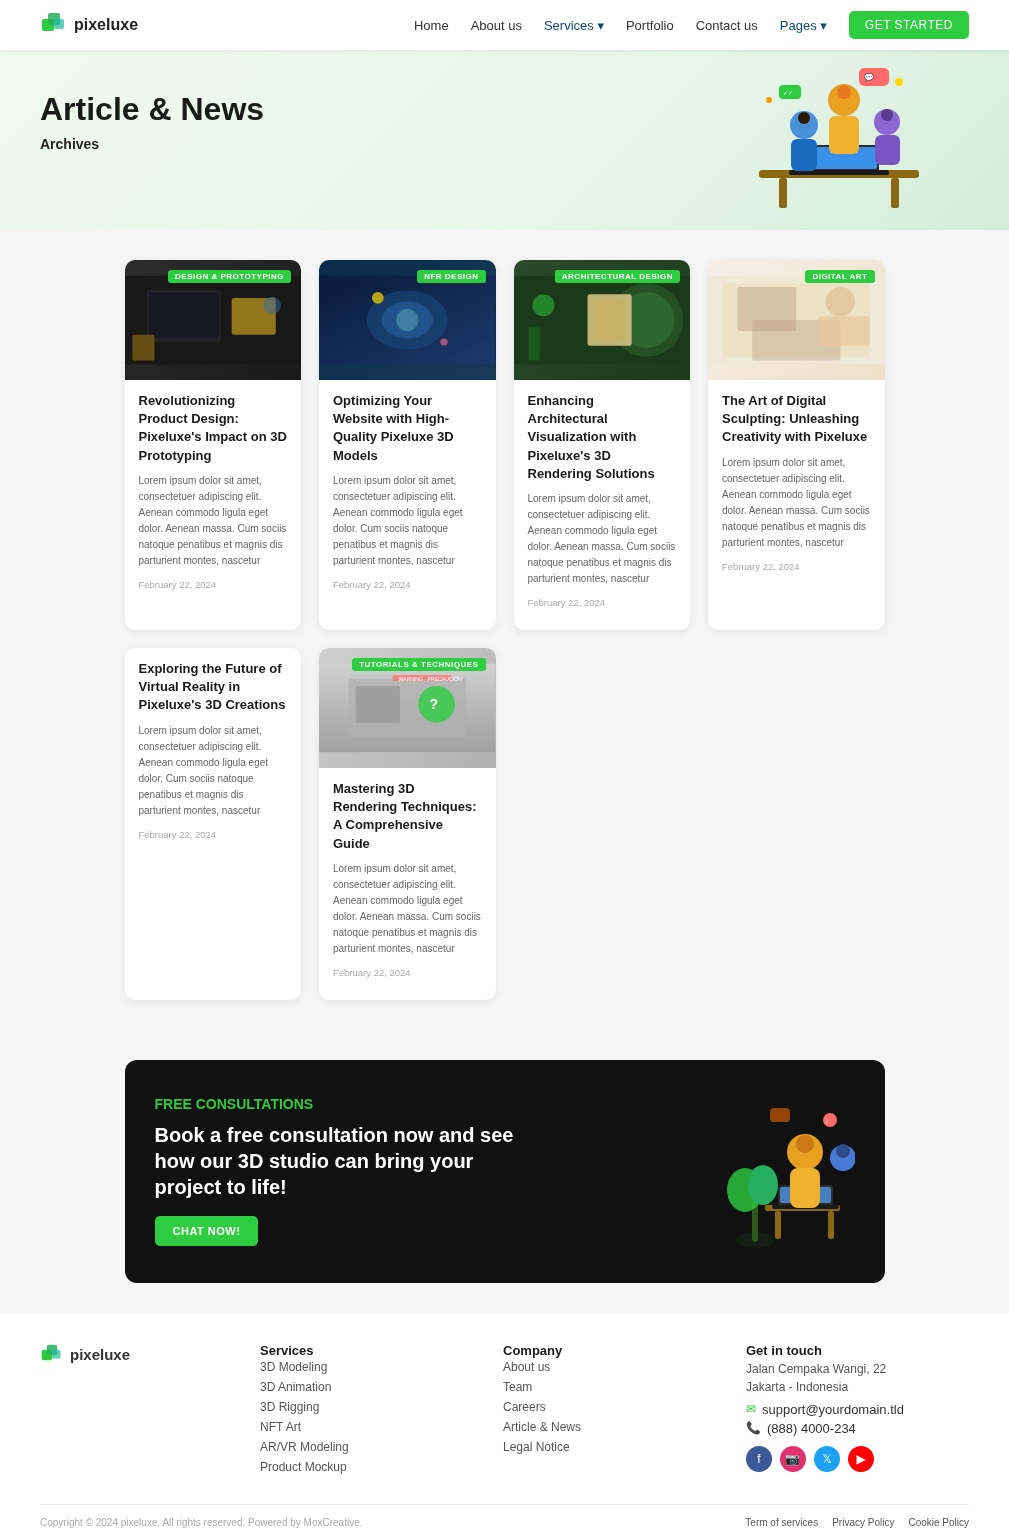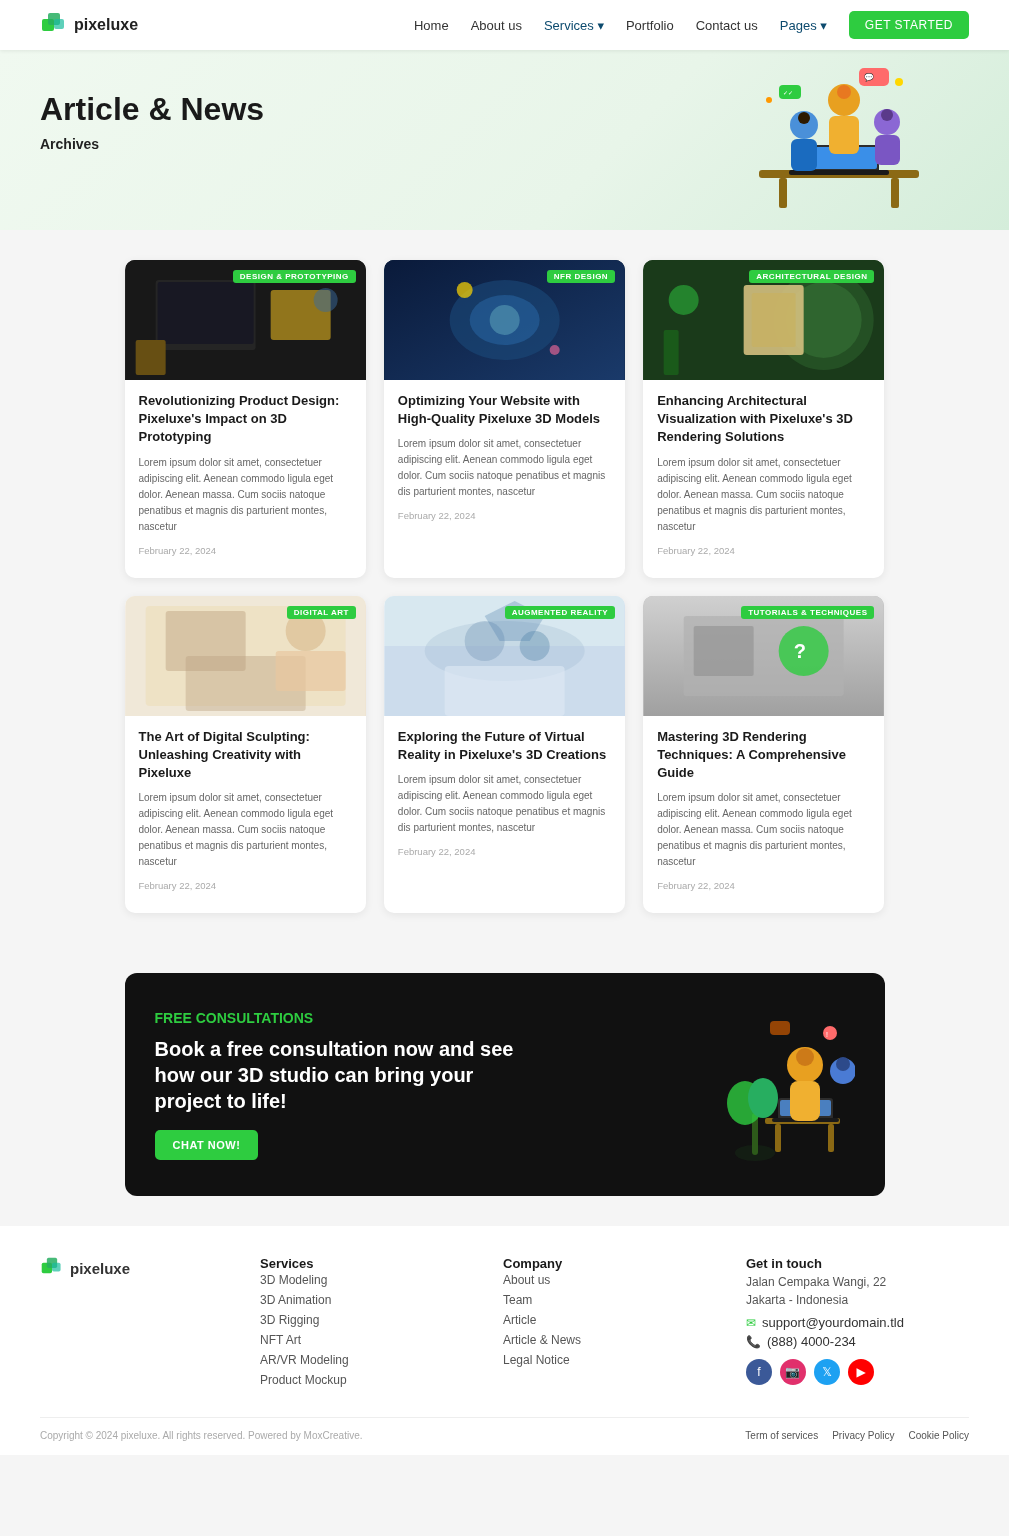--- a/index.html
+++ b/index.html
@@ -18,21 +18,21 @@
     .hero { background: linear-gradient(135deg, #f0f9f0 0%, #e8f5e9 60%, #d4edda 100%); padding: 40px 40px 0 40px; position: relative; min-height: 180px; overflow: hidden; }
     .hero-content { max-width: 500px; }
     .hero h1 { font-size: 32px; font-weight: 800; color: #1a1a1a; line-height: 1.2; margin-bottom: 8px; }
     .hero .breadcrumb { font-size: 14px; font-weight: 700; color: #222; }
     .hero-image { position: absolute; right: 60px; top: -10px; width: 220px; }
 
     
     .main { max-width: 800px; margin: 0 auto; padding: 30px 20px; }
 
     
-    .cards-grid { display: grid; grid-template-columns: repeat(3, 1fr); gap: 18px; margin-bottom: 30px; }
+    .cards-grid { display: grid; grid-template-columns: repeat(4, 1fr); gap: 18px; margin-bottom: 30px; }
     .card { background: #fff; border-radius: 10px; overflow: hidden; box-shadow: 0 2px 8px rgba(0,0,0,0.07); }
     .card-img-wrap { position: relative; height: 120px; overflow: hidden; background: #ccc; }
     .card-badge { position: absolute; top: 10px; right: 10px; background: #2ecc40; color: #fff; font-size: 8px; font-weight: 700; padding: 2px 7px; border-radius: 3px; text-transform: uppercase; letter-spacing: 0.5px; }
     .card-body { padding: 12px 14px 22px; }
     .card-title { font-size: 13px; font-weight: 700; color: #1a1a1a; line-height: 1.4; margin-bottom: 8px; }
     .card-desc { font-size: 10px; color: #666; line-height: 1.6; margin-bottom: 10px; }
     .card-date { font-size: 9.5px; color: #aaa; }
 
     
     .cta-section { background: #111; border-radius: 12px; padding: 30px 30px 30px 30px; margin: 0 auto 30px; max-width: 800px; position: relative; overflow: hidden; display: flex; align-items: center; justify-content: space-between; }
@@ -209,32 +209,20 @@
           </svg>
       <span class="card-badge">DIGITAL ART</span>
     </div>
     <div class="card-body">
       <div class="card-title">The Art of Digital Sculpting: Unleashing Creativity with Pixeluxe</div>
       <div class="card-desc">Lorem ipsum dolor sit amet, consectetuer adipiscing elit. Aenean commodo ligula eget dolor. Aenean massa. Cum sociis natoque penatibus et magnis dis parturient montes, nascetur</div>
       <div class="card-date">February 22, 2024</div>
     </div>
   </div>
       <div class="card">
-    <div class="card-img-wrap img-ar">
-      <svg viewBox="0 0 240 120" width="100%" height="100%">
-            <rect width="240" height="120" fill="#d8e8f0"></rect>
-            <rect x="0" y="50" width="240" height="70" fill="#c0d0e8" opacity="0.5"></rect>
-            <ellipse cx="120" cy="55" rx="80" ry="30" fill="#a0b8d0" opacity="0.3"></ellipse>
-            <circle cx="100" cy="45" r="20" fill="#7a9aba" opacity="0.4"></circle>
-            <circle cx="150" cy="50" r="15" fill="#5a8aaa" opacity="0.4"></circle>
-            <rect x="60" y="70" width="120" height="50" rx="4" fill="#e0eaf5" opacity="0.6"></rect>
-            <polygon points="100,20 130,5 160,20 145,45 115,45" fill="#4a7aaa" opacity="0.3"></polygon>
-          </svg>
-      <span class="card-badge">AUGMENTED REALITY</span>
-    </div>
     <div class="card-body">
       <div class="card-title">Exploring the Future of Virtual Reality in Pixeluxe's 3D Creations</div>
       <div class="card-desc">Lorem ipsum dolor sit amet, consectetuer adipiscing elit. Aenean commodo ligula eget dolor. Cum sociis natoque penatibus et magnis dis parturient montes, nascetur</div>
       <div class="card-date">February 22, 2024</div>
     </div>
   </div>
       <div class="card">
     <div class="card-img-wrap img-rendering">
       <svg viewBox="0 0 240 120" width="100%" height="100%">
             <rect width="240" height="120" fill="#c0c0c0"></rect>
@@ -323,21 +311,21 @@
           <li>NFT Art</li>
           <li>AR/VR Modeling</li>
           <li>Product Mockup</li>
         </ul>
     </div>
     <div class="footer-col">
       <h4>Company</h4>
       <ul id="footer-company-list">
           <li>About us</li>
           <li>Team</li>
-          <li>Article</li>
+          <li>Careers</li>
           <li>Article &amp; News</li>
           <li>Legal Notice</li>
         </ul>
     </div>
     <div class="footer-col footer-contact">
       <h4>Get in touch</h4>
       <p style="white-space:pre-line;">Jalan Cempaka Wangi, 22
 Jakarta - Indonesia</p>
       <div class="contact-item">
         <span style="color:#2ecc40;font-size:12px;">✉</span>

